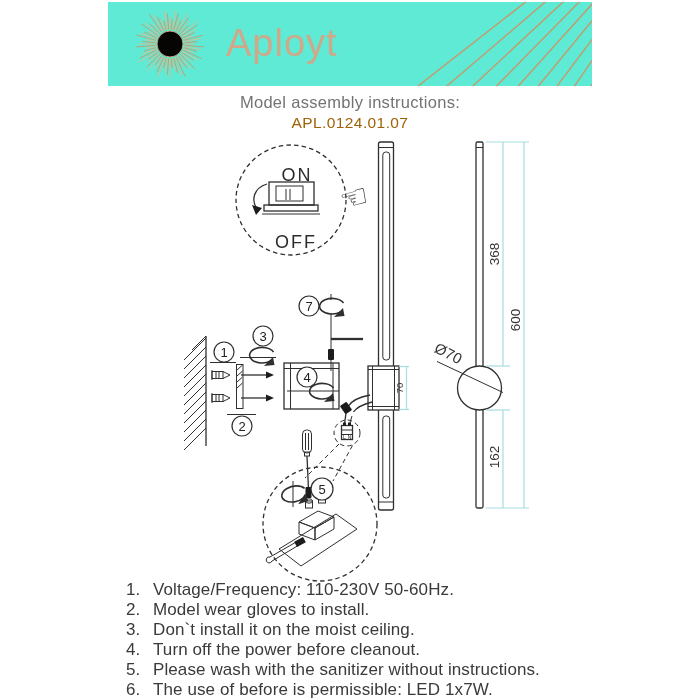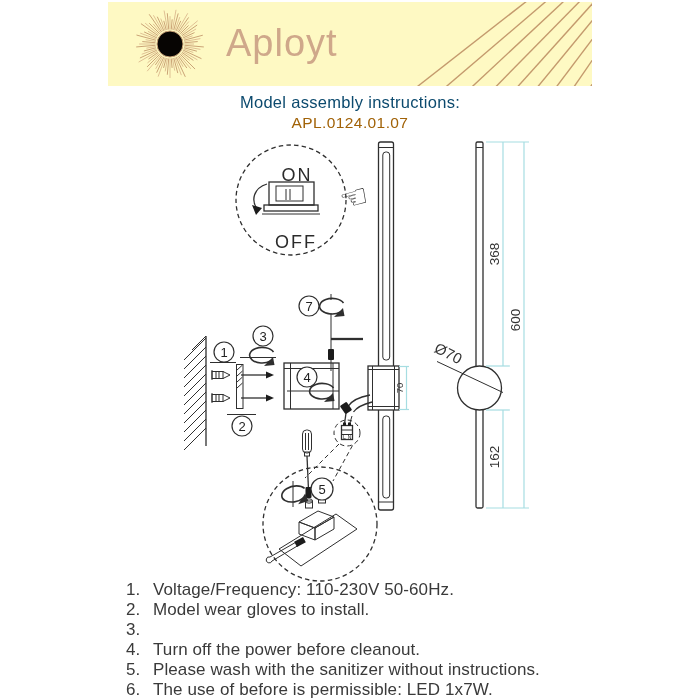--- a/index.html
+++ b/index.html
@@ -1,22 +1,22 @@
 <!DOCTYPE html>
 <html><head>
 <meta charset="utf-8">
 <style>
   html,body{margin:0;padding:0;background:#ffffff;}
   .page{position:relative;width:700px;height:700px;background:#ffffff;overflow:hidden;
         font-family:"Liberation Sans",sans-serif;color:#2b2b2b;}
-  .banner{position:absolute;left:108px;top:2px;width:484px;height:84px;background:#fef9c3;overflow:hidden;}
+  .banner{position:absolute;left:108px;top:2px;width:484px;height:84px;background:#5eead4;overflow:hidden;}
   .banner svg{display:block;}
   .brand-text{fill:#cfa88a;font-size:38px;letter-spacing:1px;font-family:"Liberation Sans",sans-serif;}
   .title-wrap{position:absolute;left:0;top:93px;width:700px;text-align:center;}
-  .title-heading{font-size:16.5px;font-weight:500;letter-spacing:.3px;color:#0c4a6e;}
+  .title-heading{font-size:16.5px;font-weight:500;letter-spacing:.3px;color:#737373;}
   .title-model{font-size:15.5px;font-weight:500;letter-spacing:.4px;color:#a16207;margin-top:2px;}
   .diagram{position:absolute;left:0;top:130px;}
   .diagram text{font-family:"Liberation Sans",sans-serif;}
   .ln{stroke:#2f2f2f;fill:none;stroke-width:1.3;}
   .ln1{stroke:#2f2f2f;fill:none;stroke-width:1;}
   .lnF{stroke:#2f2f2f;fill:#ffffff;stroke-width:1.3;}
   .thick{stroke-width:2.3;}
   .dash{stroke-dasharray:4.5 3.2;}
   .dark{fill:#1c1c1c;stroke:none;}
   .cy{stroke:#a6dde2;fill:none;stroke-width:1.2;}
@@ -353,20 +353,21 @@
     <div class="ins-row">
       <span class="ins-num">1.</span>
       <span class="ins-text">Voltage/Frequency: 110-230V 50-60Hz.</span>
     </div>
     <div class="ins-row">
       <span class="ins-num">2.</span>
       <span class="ins-text">Model wear gloves to install.</span>
     </div>
     <div class="ins-row">
       <span class="ins-num">3.</span>
+      <span class="ins-text">Don`t install it on the moist ceiling.</span>
     </div>
     <div class="ins-row">
       <span class="ins-num">4.</span>
       <span class="ins-text">Turn off the power before cleanout.</span>
     </div>
     <div class="ins-row">
       <span class="ins-num">5.</span>
       <span class="ins-text">Please wash with the sanitizer without instructions.</span>
     </div>
     <div class="ins-row">

